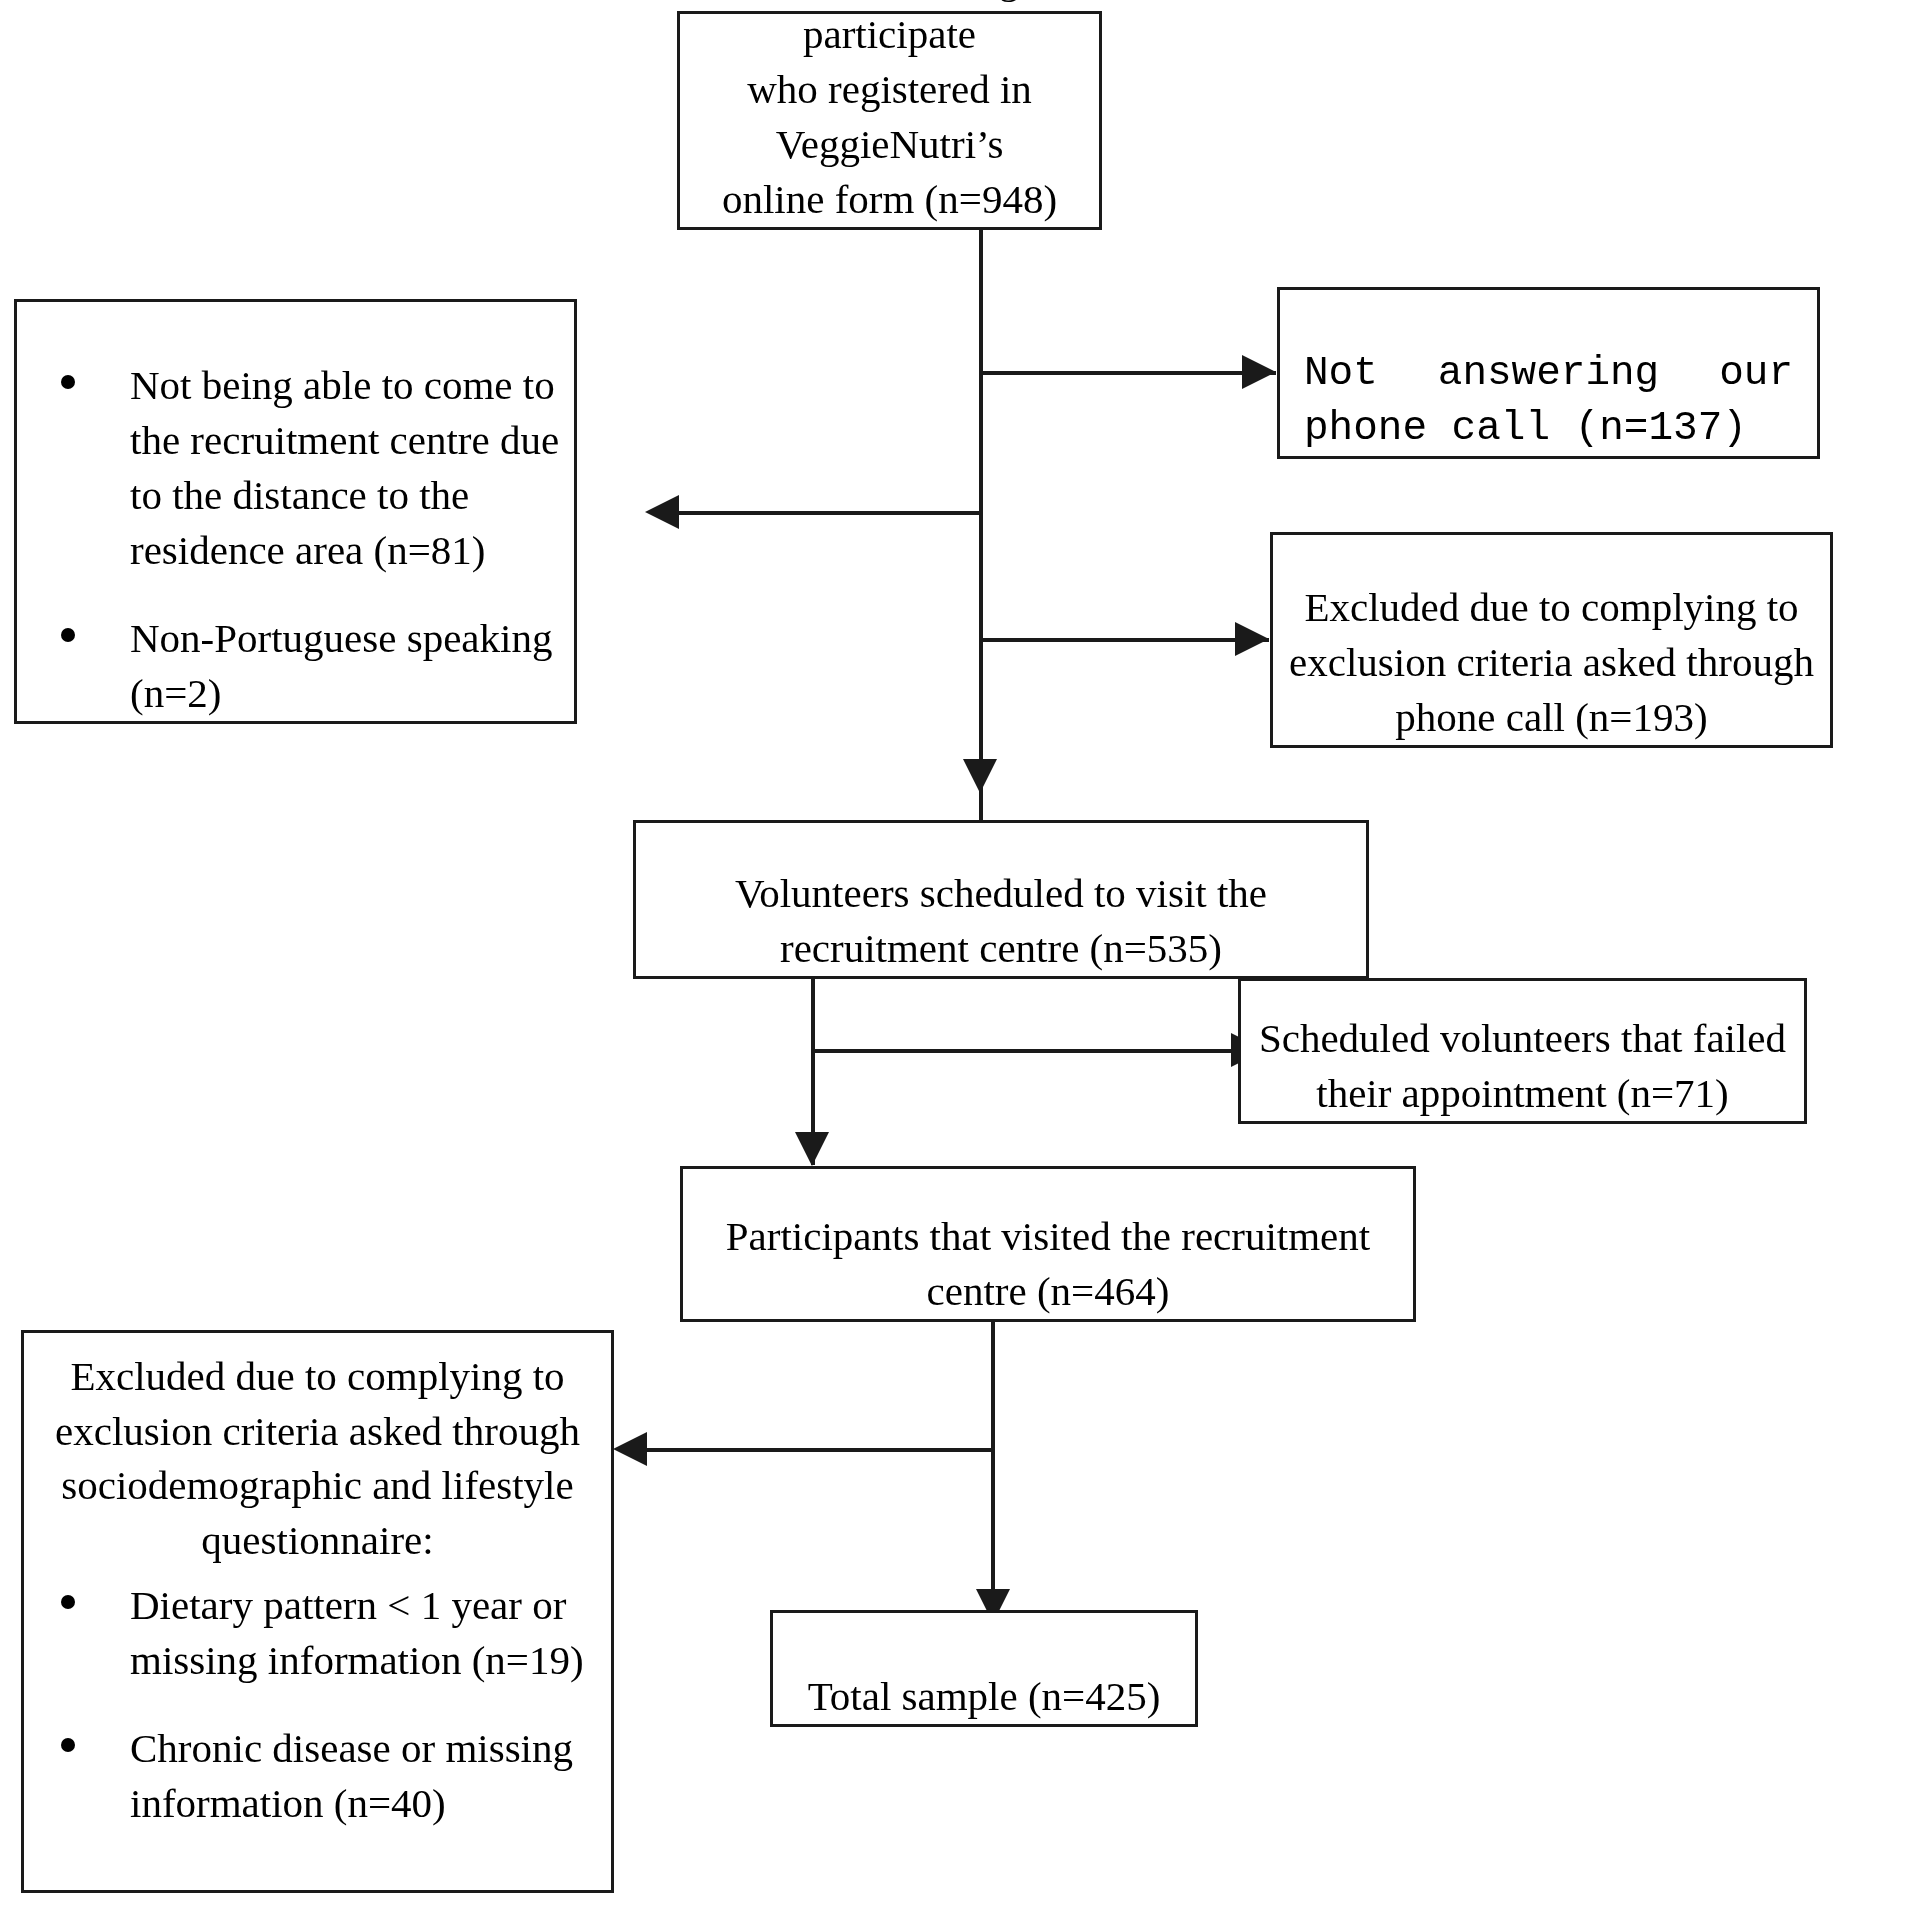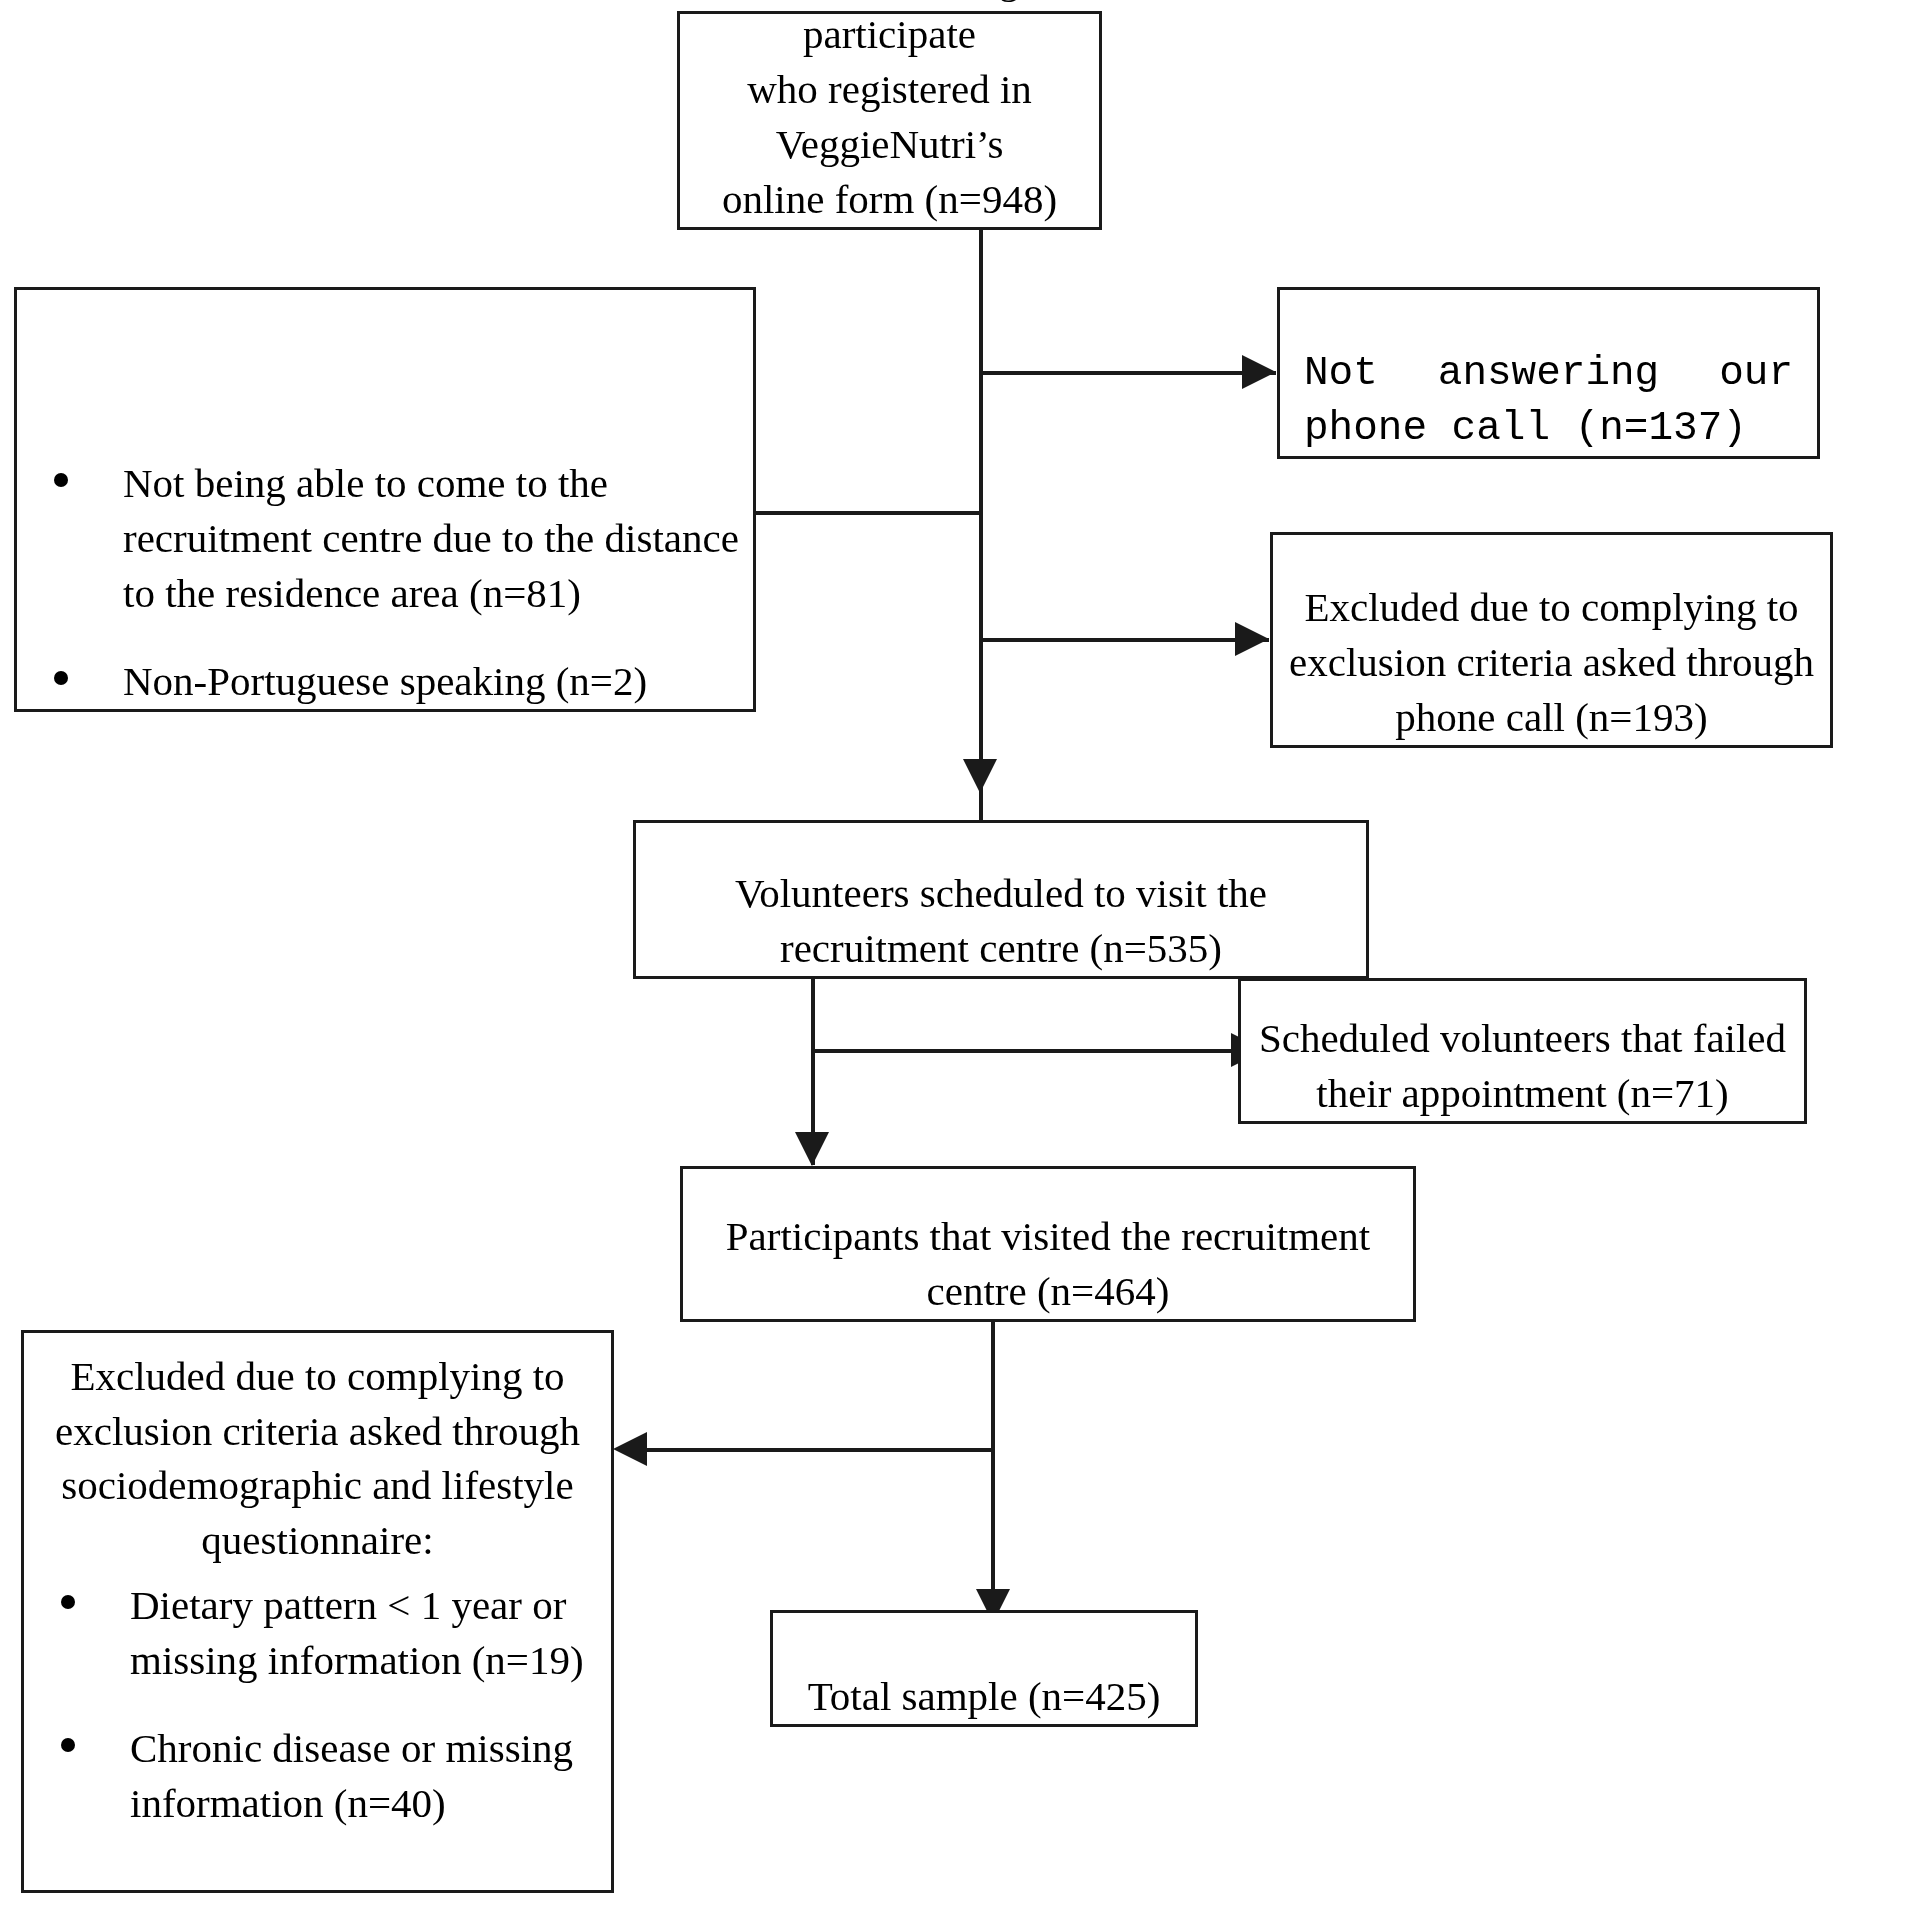--- a/index.html
+++ b/index.html
@@ -137,21 +137,21 @@
   <div class="box" style="left:1277px; top:287px; width:543px; height:172px;">
     <p class="just pad-h">Not answering our phone call (n=137)</p>
   </div>
 
   <div class="box" style="left:1270px; top:532px; width:563px; height:216px;">
     <p class="ctr">Excluded due to complying to</p>
     <p class="ctr">exclusion criteria asked through</p>
     <p class="ctr">phone call (n=193)</p>
   </div>
 
-  <div class="box" style="left:14px; top:287px; width:742px; height:425px;">
+  <div class="box" style="left:14px; top:299px; width:563px; height:425px;padding-left:7px;">
     <ul class="bullets">
       <li>
         <span class="dot"></span>
         <span>Not being able to come to the recruitment centre due to the distance to the residence area (n=81)</span>
       </li>
       <li>
         <span class="dot"></span>
         <span>Non-Portuguese speaking (n=2)</span>
       </li>
     </ul>

